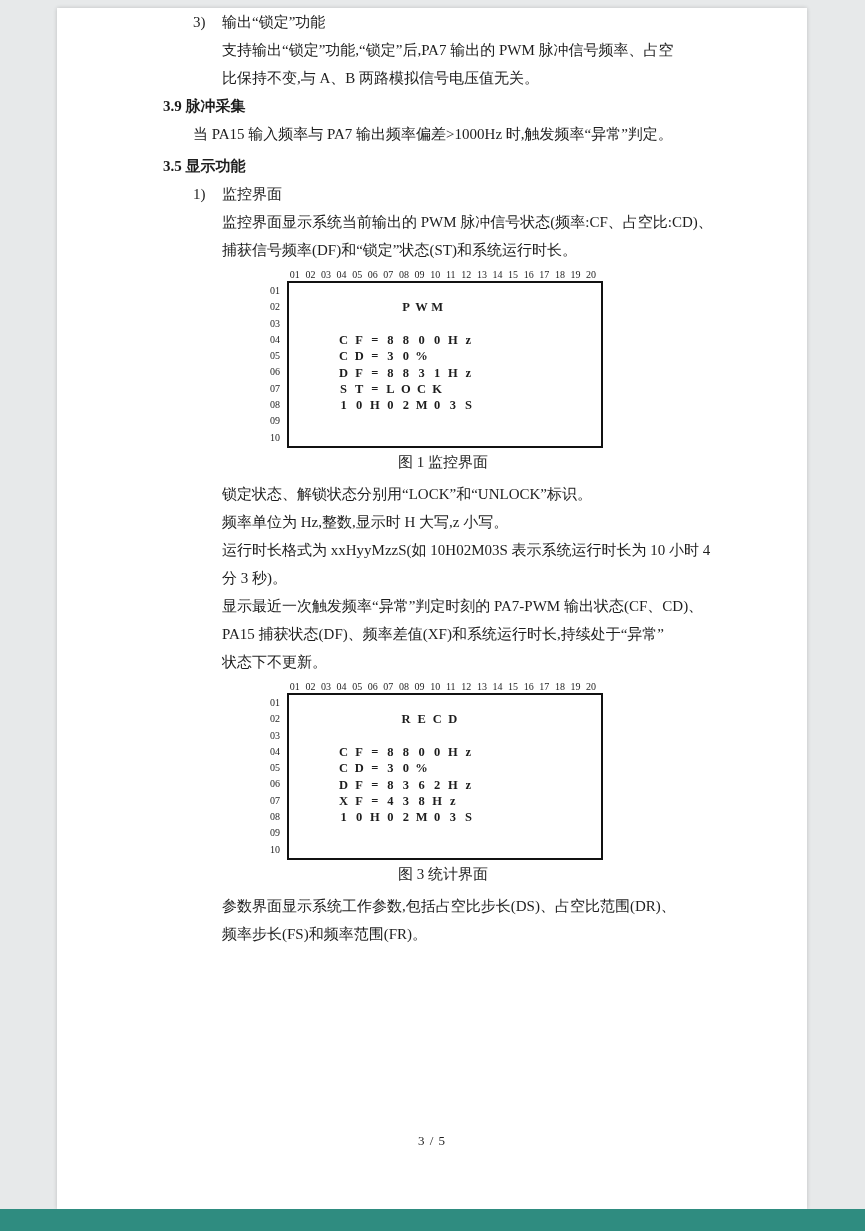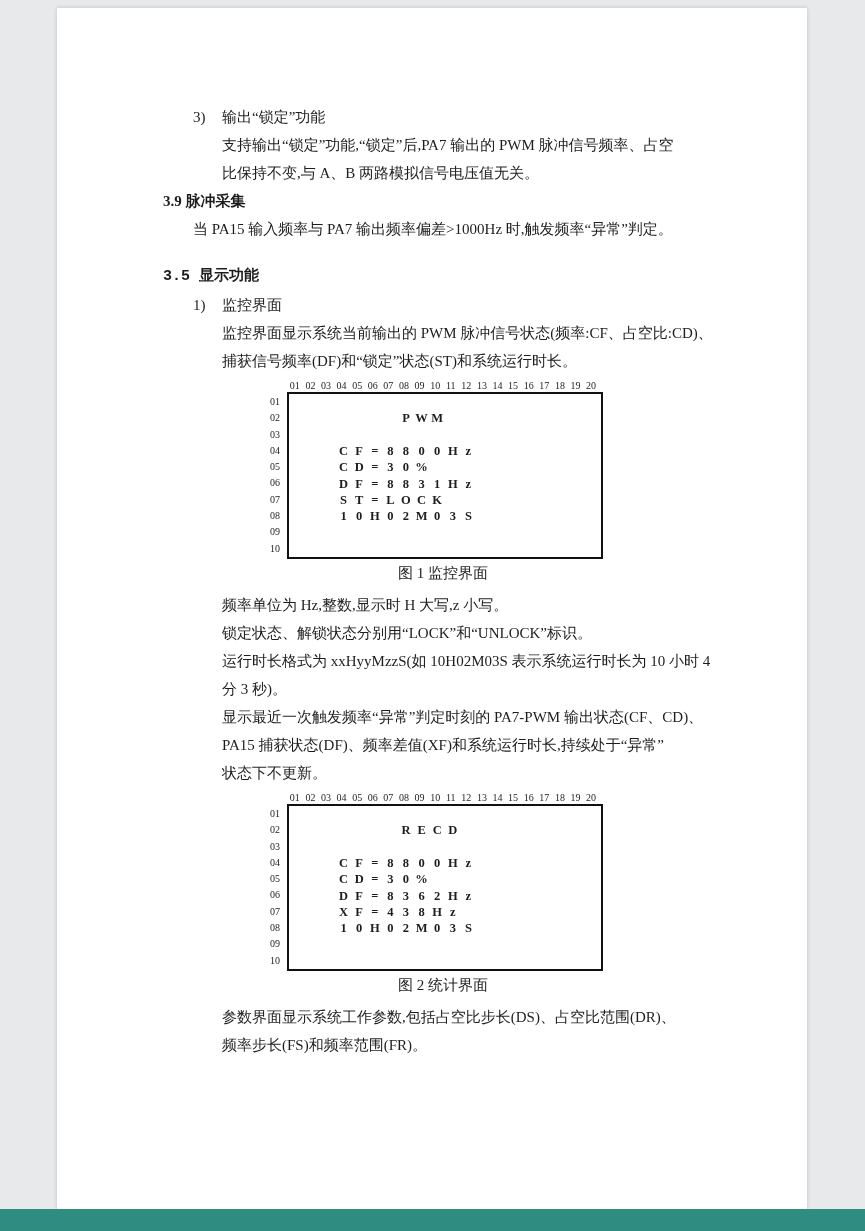--- a/index.html
+++ b/index.html
@@ -19,31 +19,30 @@
     overflow: hidden;
   }
   .page {
     position: absolute;
     left: 57px; top: 8px;
     width: 750px; height: 1201px;
     background: var(--page-bg);
     box-shadow: 0 0 4px rgba(0,0,0,0.18);
   }
   .content {
-    padding-top: 95px;
     font-size: 15px;
     line-height: 28px;
   }
   p, h3 { margin: 0; }
   .heading {
     margin-left: 106px;
     font-size: 15px;
     font-weight: bold;
   }
-  .h35 { margin-top: 20px; font-family: Liberation Mono, monospace; }
+  .h35 { margin-top: 4px; }
   .item-line { margin-left: 136px; }
   .item-num { display: inline-block; width: 29px; }
   .para {
     margin-left: 165px;
     margin-right: 8px;
     white-space: pre-line;
   }
   .para-sec {
     margin-left: 136px;
     margin-right: 8px;
@@ -218,22 +217,22 @@
                 <span class="lcd-ch" style="left: 124.8px; top: 114.1px;">M</span>
                 <span class="lcd-ch" style="left: 140.4px; top: 114.1px;">0</span>
                 <span class="lcd-ch" style="left: 156px; top: 114.1px;">3</span>
                 <span class="lcd-ch" style="left: 171.6px; top: 114.1px;">S</span>
               </div>
             </div>
           </div>
         <div class="fig-caption">图 1 监控界面</div>
       </div>
 
+      <p class="para">锁定状态、解锁状态分别用“LOCK”和“UNLOCK”标识。</p>
       <p class="para">频率单位为 Hz,整数,显示时 H 大写,z 小写。</p>
-      <p class="para">锁定状态、解锁状态分别用“LOCK”和“UNLOCK”标识。</p>
       <p class="para">运行时长格式为 xxHyyMzzS(如 10H02M03S 表示系统运行时长为 10 小时 4
 分 3 秒)。</p>
 
       <p class="para">显示最近一次触发频率“异常”判定时刻的 PA7-PWM 输出状态(CF、CD)、
 PA15 捕获状态(DF)、频率差值(XF)和系统运行时长,持续处于“异常”
 状态下不更新。</p>
 
       <div class="figure">
         <div class="lcd" id="lcd-fig3">
             <div class="lcd-cols">
@@ -313,22 +312,23 @@
                 <span class="lcd-ch" style="left: 78px; top: 114.1px;">H</span>
                 <span class="lcd-ch" style="left: 93.6px; top: 114.1px;">0</span>
                 <span class="lcd-ch" style="left: 109.2px; top: 114.1px;">2</span>
                 <span class="lcd-ch" style="left: 124.8px; top: 114.1px;">M</span>
                 <span class="lcd-ch" style="left: 140.4px; top: 114.1px;">0</span>
                 <span class="lcd-ch" style="left: 156px; top: 114.1px;">3</span>
                 <span class="lcd-ch" style="left: 171.6px; top: 114.1px;">S</span>
               </div>
             </div>
           </div>
-        <div class="fig-caption">图 2 统计界面</div>
+        <div class="fig-caption">图 3 统计界面</div>
       </div>
 
       <p class="para">参数界面显示系统工作参数,包括占空比步长(DS)、占空比范围(DR)、
 频率步长(FS)和频率范围(FR)。</p>
 
     </div>
+    <div class="footer">3 / 5</div>
   </div>
   <div class="bottom-bar"></div>
 </div>
 
 </body></html>

